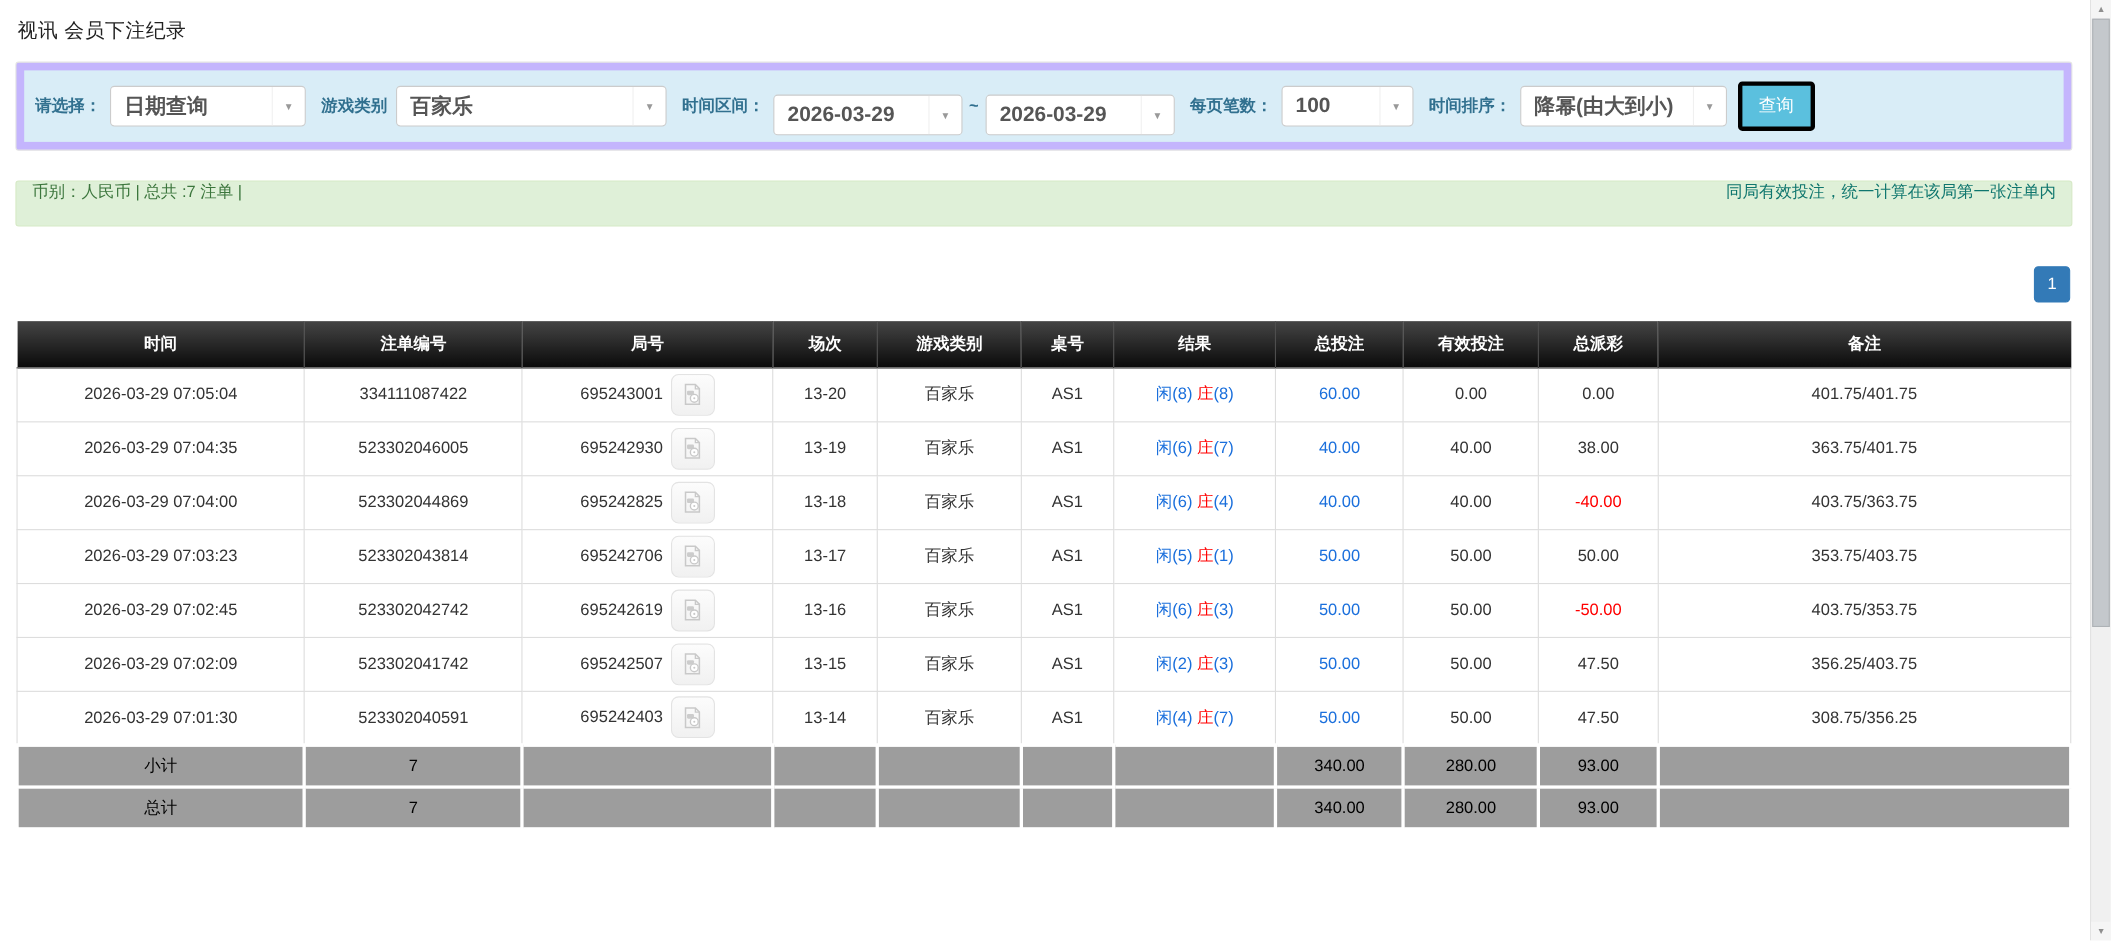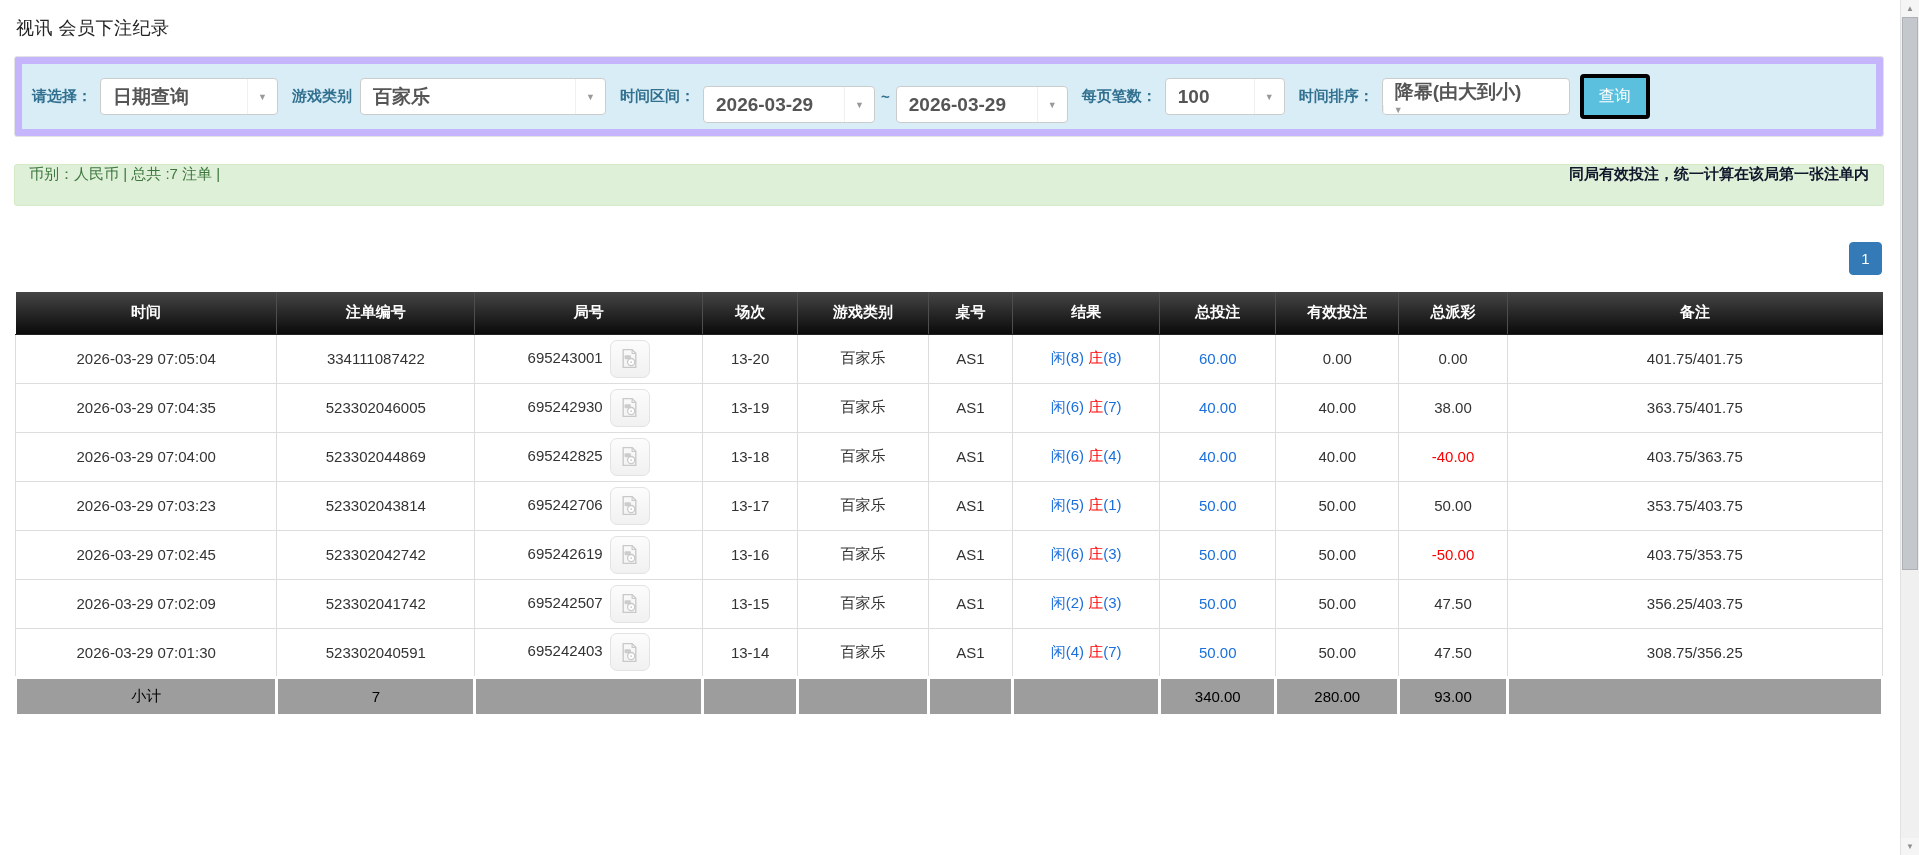--- a/index.html
+++ b/index.html
@@ -17,26 +17,26 @@
   
   .filter-panel { border:1px solid #e3e3e3; border-radius:3px; background:#c4b5fd; padding:7px; }
   .filter-strip { background:#d9edf7; display:flex; align-items:center; padding:6px 10px; white-space:nowrap; }
   .flabel { color:#31708f; font-weight:bold; font-size:15px; margin-right:8px; }
   .flabel.gap { margin-left:14px; }
   .tilde { color:#31708f; margin:0 6px; font-weight:bold; }
   .select { background:#fff; border:1px solid #ccc; border-radius:4px; height:37px; display:flex; align-items:stretch; overflow:hidden; }
   .sel-text { flex:1; display:flex; align-items:center; padding:0 12px; color:#555; font-size:19px;font-weight:bold; }
   .caret-box { width:30px; display:flex; align-items:center; justify-content:center; color:#999; font-size:9px; border-left:1px solid #f0f0f0; cursor:pointer; }
   .w-query { width:178px; } .w-game { width:246px; } .w-date { width:172px;margin-top:16px; }
-  .w-size { width:120px; } .w-sort { width:188px;flex-direction:column; }
+  .w-size { width:120px; } .w-sort { width:188px; }
   .search-btn { background:#5bc0de; border:4px solid #000000; color:#fff; font-size:16px; border-radius:4px; padding:8px 15px; margin-left:10px; cursor:pointer; font-family:inherit; }
 
   
   .summary-bar { margin-top:27px; background:#dff0d8; border:1px solid #d6e9c6; border-radius:3px; color:#3c763d; padding:0 14px; height:42px; display:flex; align-items:flex-start; justify-content:space-between; font-size:15px; }
-  .notice { color:#0f172a;font-weight:bold; }
+  .notice { color:#0f766e; }
 
   
   .pagination { display:flex; justify-content:flex-end; margin:36px 2px 17px 0; }
   .page-btn { background:#337ab7; border:1px solid #337ab7; color:#fff; min-width:33px; height:33px; border-radius:4px; font-size:15px; cursor:pointer; font-family:inherit; }
 
   
   table { width:100%; border-collapse:collapse; table-layout:fixed; font-size:15px; }
   thead th { background:linear-gradient(#454545,#0a0a0a); color:#fff; font-weight:bold; height:42px; text-align:center; border-right:1px solid #4e4e4e; border-bottom:1px solid #222; }
   thead th:last-child { border-right:none; }
   tbody td { border:1px solid #ddd; height:49px; text-align:center; color:#333; background:#fff; vertical-align:middle; }
@@ -294,20 +294,33 @@
           <td></td>
           <td></td>
           <td></td>
           <td></td>
           <td></td>
           <td>340.00</td>
           <td>280.00</td>
           <td>93.00</td>
           <td></td>
         </tr>
+        <tr>
+          <td>总计</td>
+          <td>7</td>
+          <td></td>
+          <td></td>
+          <td></td>
+          <td></td>
+          <td></td>
+          <td>340.00</td>
+          <td>280.00</td>
+          <td>93.00</td>
+          <td></td>
+        </tr>
       </tfoot>
   </table>
 
 </div>
 
 <div class="scrollbar">
   <div class="sb-arrow up">▲</div>
   <div class="sb-thumb"></div>
   <div class="sb-arrow down">▼</div>
 </div>

